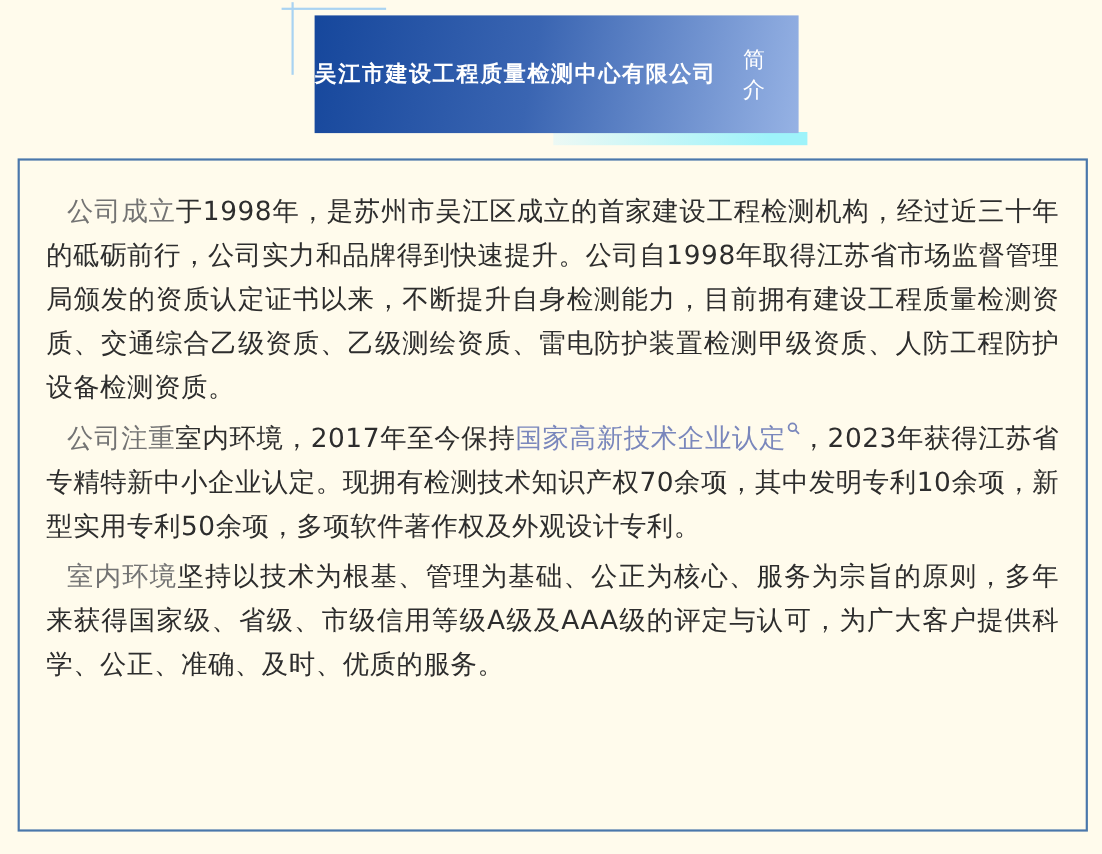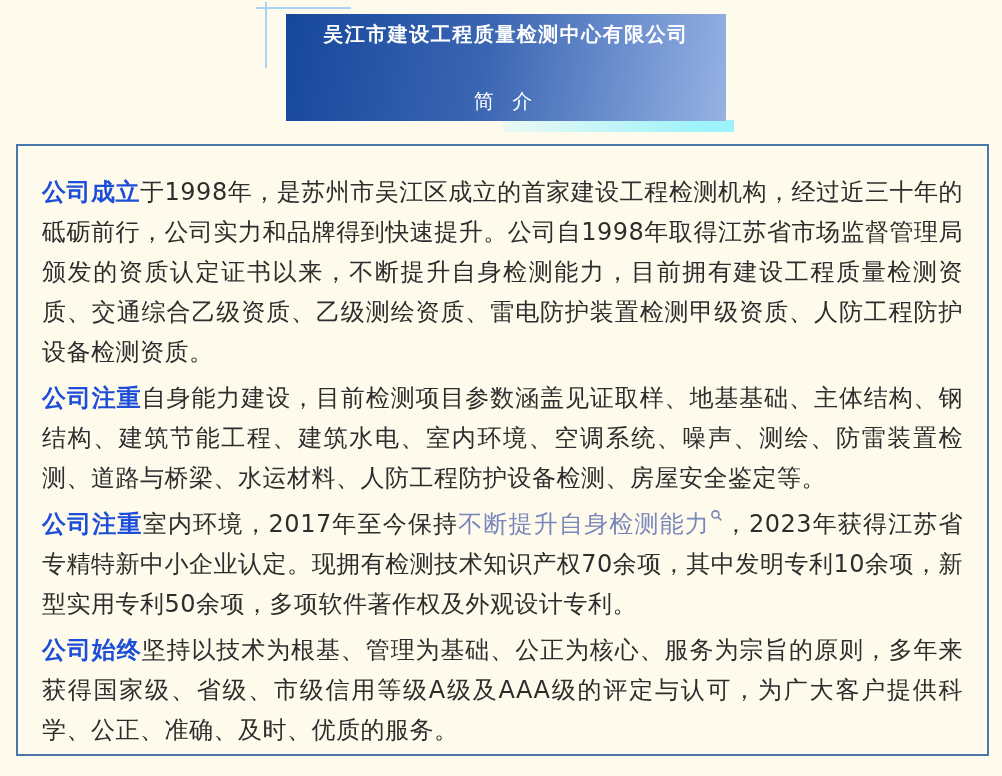--- a/index.html
+++ b/index.html
@@ -29,24 +29,24 @@
     background: #a9d3f2;
   }
 
   
   .banner {
     position: absolute;
     left: 286px; top: 14px;
     width: 440px; height: 107px;
     background: linear-gradient(100deg, #16479c 0%, #3a65b2 45%, #96b2e4 100%);
     display: flex;
-    flex-direction: column;
+    flex-direction: row;
     align-items: center;
     justify-content: center;
-    gap: 40px;
+    gap: 24px;
     z-index: 2;
   }
   .banner-title {
     color: #ffffff;
     font-weight: bold;
     font-size: 20px;
     letter-spacing: 1.5px;
     white-space: nowrap;
   }
   .banner-subtitle {
@@ -77,22 +77,23 @@
   }
   .card p {
     margin: 0 0 6px 0;
     font-size: 24px;
     line-height: 40px;
     letter-spacing: 0.5px;
     color: #2d2d2d;
     text-align: justify;
   }
   .card p strong {
-    font-weight: bold;
-    color: #1d4ed8;
+    font-weight: normal;
+    color: #737373;
+    margin-left: 19px;
   }
   .entry-link {
     color: #7a87bc;
     text-decoration: none;
     cursor: pointer;
   }
   .link-icon {
     display: inline-block;
     vertical-align: 10px;
     line-height: 0;
@@ -111,23 +112,22 @@
     <div class="banner-title">吴江市建设工程质量检测中心有限公司</div>
     <div class="banner-subtitle">简 介</div>
   </div>
 
   <div class="accent-bar"></div>
 
   <div class="card">
 
     <p><strong>公司成立</strong><span>于1998年，是苏州市吴江区成立的首家建设工程检测机构，经过近三十年的砥砺前行，公司实力和品牌得到快速提升。公司自1998年取得江苏省市场监督管理局颁发的资质认定证书以来，不断提升自身检测能力，目前拥有建设工程质量检测资质、交通综合乙级资质、乙级测绘资质、雷电防护装置检测甲级资质、人防工程防护设备检测资质。</span></p>
 
-    <p><strong>公司注重</strong><span>自身能力建设，目前检测项目参数涵盖见证取样、地基基础、主体结构、钢结构、建筑节能工程、建筑水电、室内环境、空调系统、噪声、测绘、防雷装置检测、道路与桥梁、水运材料、人防工程防护设备检测、房屋安全鉴定等。</span></p>
 
-    <p><strong>公司注重</strong><span>室内环境，2017年至今保持</span><a class="entry-link">不断提升自身检测能力</a><span class="link-icon"><svg width="13" height="13" viewBox="0 0 24 24">
+    <p><strong>公司注重</strong><span>室内环境，2017年至今保持</span><a class="entry-link">国家高新技术企业认定</a><span class="link-icon"><svg width="13" height="13" viewBox="0 0 24 24">
             <circle cx="10" cy="10" r="6.5" fill="none" stroke="#7a87bc" stroke-width="3"></circle>
             <line x1="14.8" y1="14.8" x2="21" y2="21" stroke="#7a87bc" stroke-width="3"></line>
           </svg></span><span>，2023年获得江苏省专精特新中小企业认定。现拥有检测技术知识产权70余项，其中发明专利10余项，新型实用专利50余项，多项软件著作权及外观设计专利。</span></p>
 
-    <p><strong>公司始终</strong><span>坚持以技术为根基、管理为基础、公正为核心、服务为宗旨的原则，多年来获得国家级、省级、市级信用等级A级及AAA级的评定与认可，为广大客户提供科学、公正、准确、及时、优质的服务。</span></p>
+    <p><strong>室内环境</strong><span>坚持以技术为根基、管理为基础、公正为核心、服务为宗旨的原则，多年来获得国家级、省级、市级信用等级A级及AAA级的评定与认可，为广大客户提供科学、公正、准确、及时、优质的服务。</span></p>
 
   </div>
 </div>
 
 </body></html>

